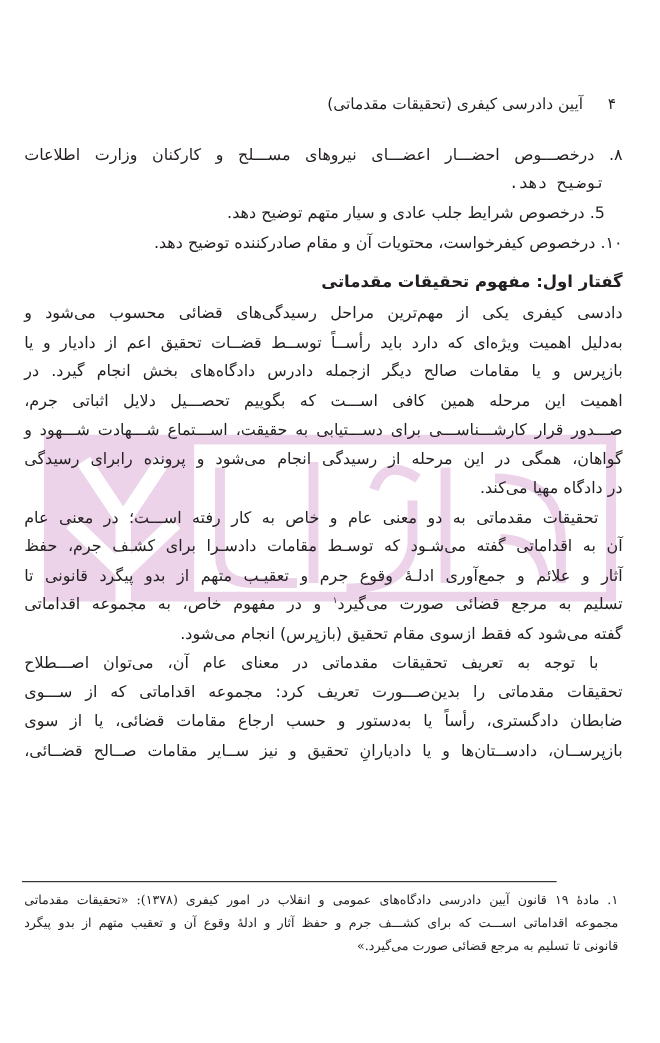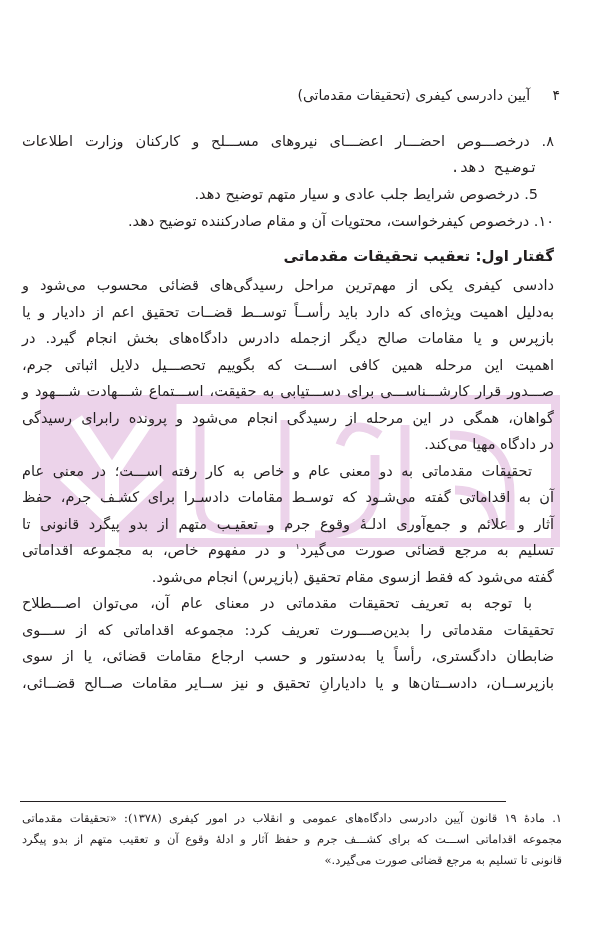--- a/index.html
+++ b/index.html
@@ -7,21 +7,21 @@
       width: 600px; height: 948px; background: #ffffff; position: relative; overflow: hidden;
       font-family: "DejaVu Sans", sans-serif; color: #231f20;
     }
     .page { position: absolute; left: 0; top: 0; width: 600px; height: 736px; direction: rtl; }
     .running-head {
       position: absolute; top: 82px; right: 40px; left: 40px; height: 26px;
       font-size: 14px; line-height: 26px; color: #231f20; white-space: nowrap;
     }
     .running-head .pnum { display: inline-block; margin-left: 18px; }
     .watermark { position: absolute; left: 40px; top: 395px; width: 520px; height: 152px; z-index: 0; pointer-events: none; }
-    .content { position: absolute; right: 46px; left: 22px; top: 128px; z-index: 1; }
+    .content { position: absolute; right: 34px; left: 22px; top: 128px; z-index: 1; }
     .line {
       font-size: 14.5px; line-height: 26.5px; height: 26.5px; white-space: nowrap;
       text-align: justify; text-align-last: justify; overflow: visible;
     }
     .line.last { text-align-last: right; }
     .list-item .line.cont { padding-right: 16px; font-family: Liberation Mono, monospace; }
     .list-item .line.indent { padding-right: 16px; }
     .section-title { font-weight: bold; font-size: 15px; line-height: 28px; margin-top: 8px; height: 30px; }
     .para-indent { padding-right: 22px; }
     sup { font-size: 8px; line-height: 0; vertical-align: super; }
@@ -67,21 +67,21 @@
       <div class="line">۸. درخصـــوص احضـــار اعضـــای نیروهای مســـلح و کارکنان وزارت اطلاعات</div>
       <div class="line last cont">توضیح دهد.</div>
     </div>
     <div class="list-item">
       <div class="line last indent">5. درخصوص شرایط جلب عادی و سیار متهم توضیح دهد.</div>
     </div>
     <div class="list-item">
       <div class="line last">۱۰. درخصوص کیفرخواست، محتویات آن و مقام صادرکننده توضیح دهد.</div>
     </div>
 
-    <div class="section-title">گفتار اول: تعقیب تحقیقات مقدماتی</div>
+    <div class="section-title">گفتار اول: مفهوم تحقیقات مقدماتی</div>
 
     <div class="paragraph">
       <div class="line">دادسی کیفری یکی از مهم‌ترین مراحل رسیدگی‌های قضائی محسوب می‌شود و</div>
       <div class="line">به‌دلیل اهمیت ویژه‌ای که دارد باید رأســاً توســط قضــات تحقیق اعم از دادیار و یا</div>
       <div class="line">بازپرس و یا مقامات صالح دیگر ازجمله دادرس دادگاه‌های بخش انجام گیرد. در</div>
       <div class="line">اهمیت این مرحله همین کافی اســـت که بگوییم تحصـــیل دلایل اثباتی جرم،</div>
       <div class="line">صـــدور قرار کارشـــناســـی برای دســـتیابی به حقیقت، اســـتماع شـــهادت شـــهود و</div>
       <div class="line">گواهان، همگی در این مرحله از رسیدگی انجام می‌شود و پرونده رابرای رسیدگی</div>
       <div class="line last">در دادگاه مهیا می‌کند.</div>
     </div>

